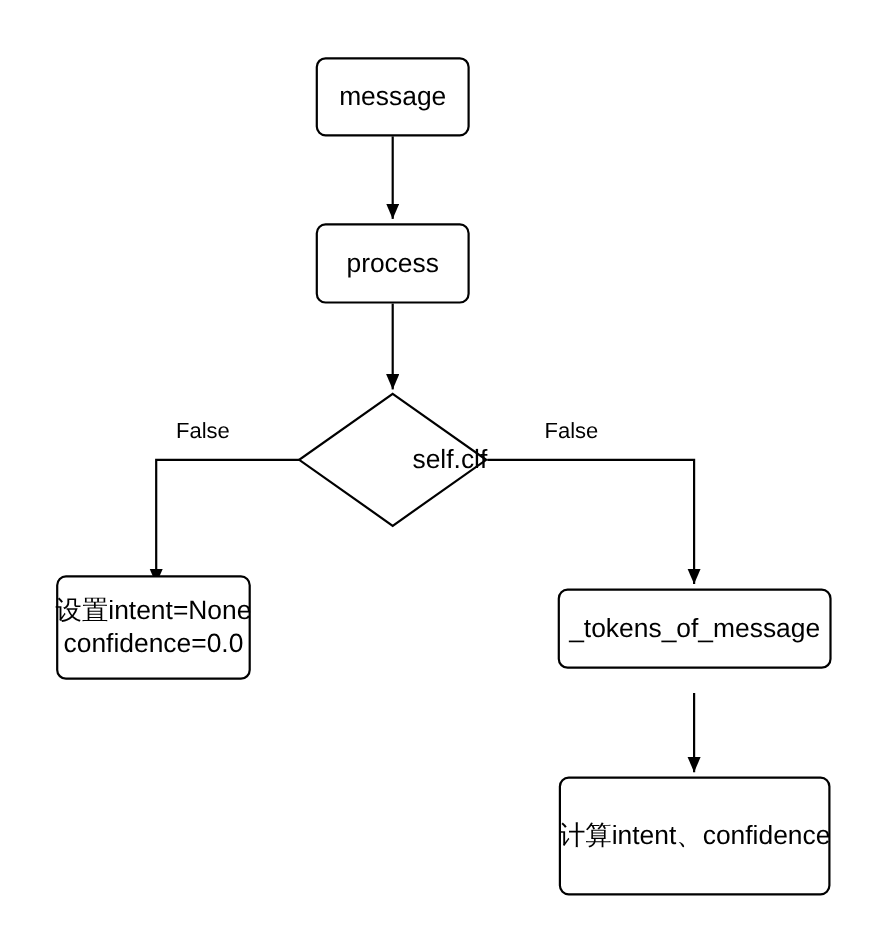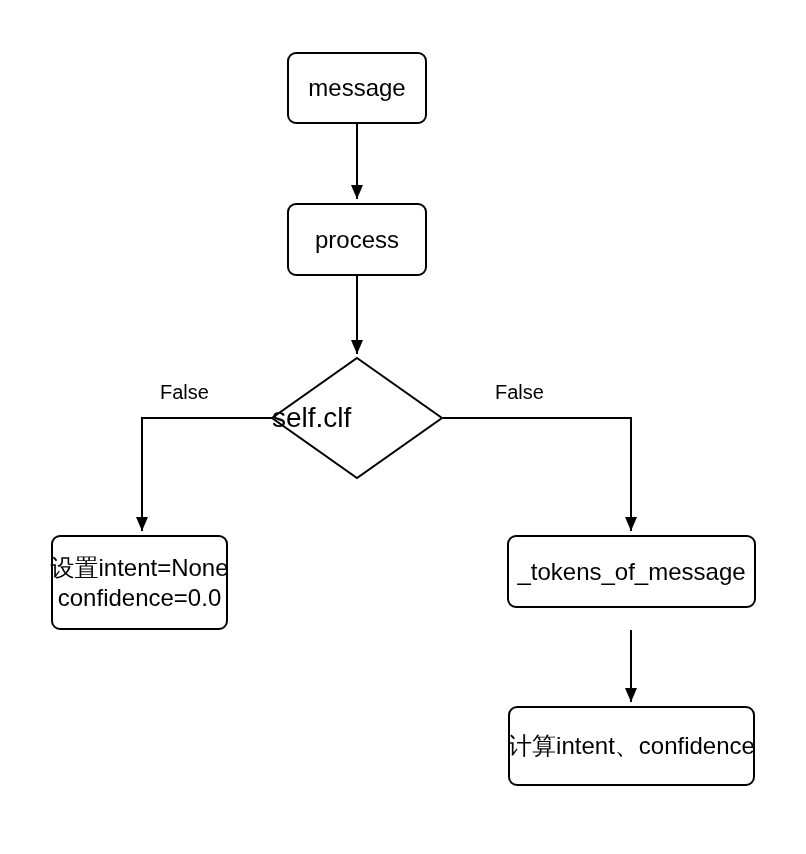--- a/index.html
+++ b/index.html
@@ -32,31 +32,31 @@
     display: flex;
     align-items: center;
     justify-content: center;
     font-size: 24px;
     line-height: 1.22;
     text-align: center;
     white-space: pre;
   }
   .node-message  { left: 287px; top: 52px;  width: 140px; height: 72px; }
   .node-process  { left: 287px; top: 203px; width: 140px; height: 73px; }
-  .node-setnone  { left: 51px;  top: 535px; width: 177px; height: 95px; }
+  .node-setnone  { left: 51px;  top: 523px; width: 177px; height: 95px; }
   .node-tokens   { left: 507px; top: 535px; width: 249px; height: 73px; }
-  .node-compute  { left: 508px; top: 706px; width: 247px; height: 80px; }
+  .node-compute  { left: 508px; top: 706px; width: 247px; height: 108px; }
   .decision-label {
     position: absolute;
     left: 272px;
     top: 404px;
     width: 171px;
-    font-size: 28px;
+    font-size: 24px;
     line-height: 28px;
-    text-align: left;
+    text-align: right;
     white-space: pre;
   }
   .edge-label {
     position: absolute;
     font-size: 20px;
     line-height: 26px;
     white-space: pre;
   }
   .edge-label-false { left: 160px; top: 379px; }
   .edge-label-true  { left: 495px; top: 379px; }

